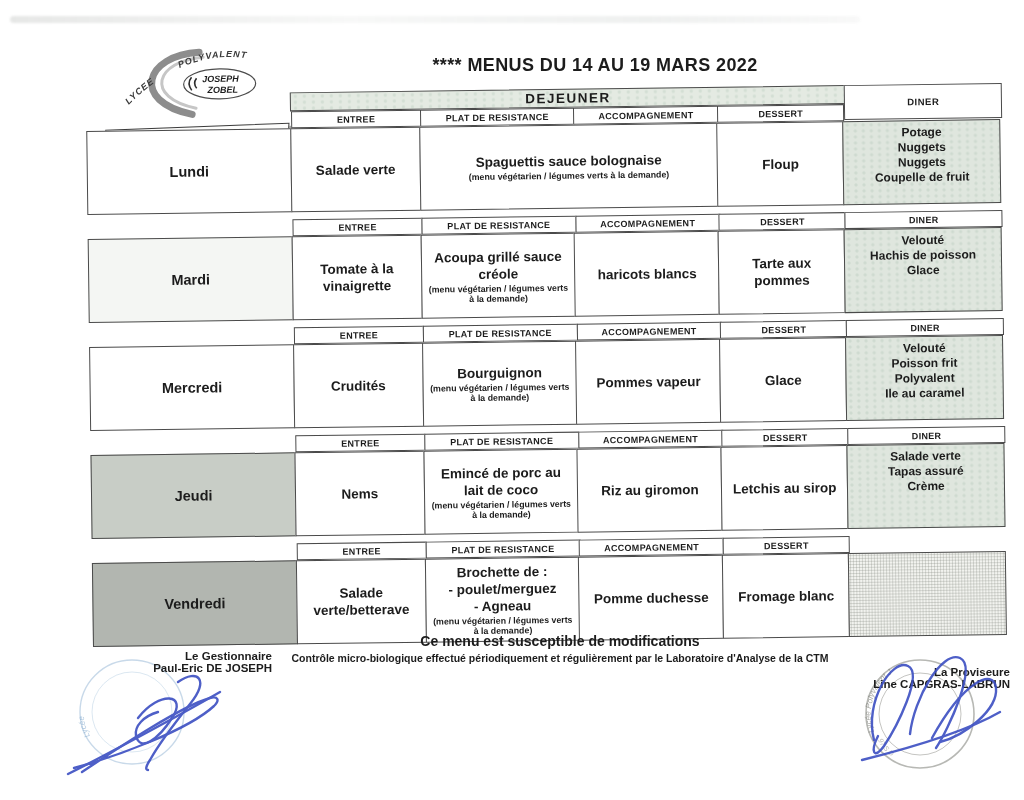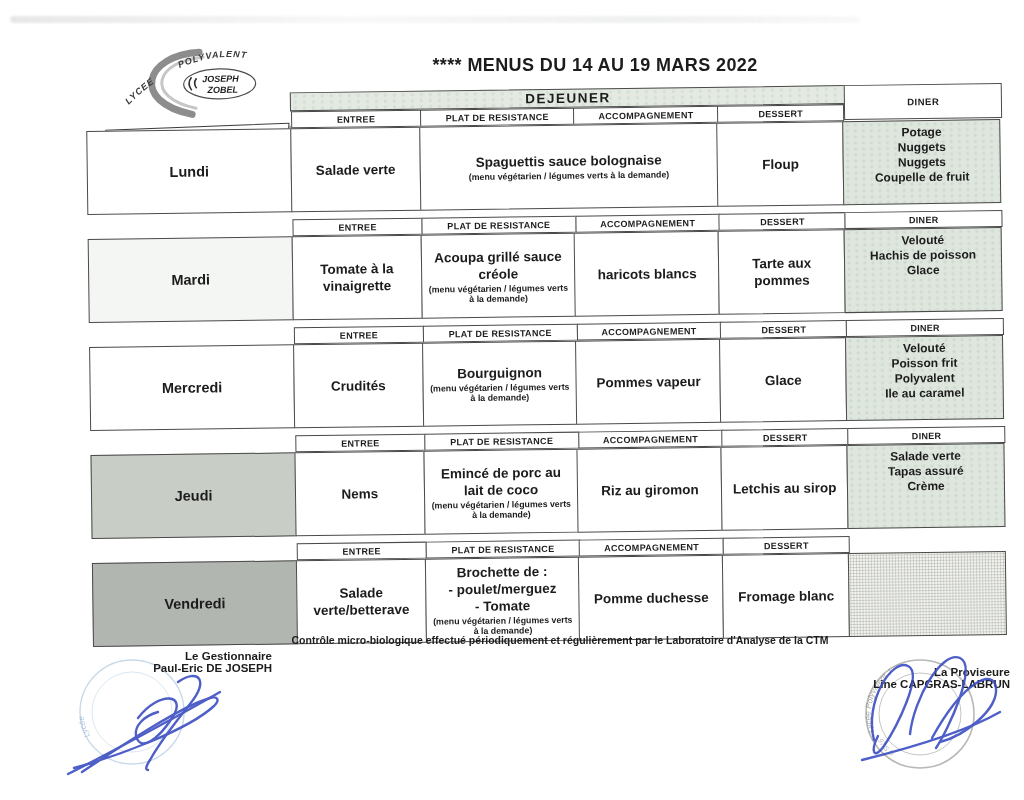--- a/index.html
+++ b/index.html
@@ -246,35 +246,36 @@
         <div class="spacer" style="width: 158px;"></div>
       </div>
       <div class="t-row content-row">
         <div class="cell day-cell" style="width: 205px; background: rgb(178, 182, 176);">Vendredi</div>
         <div class="cell " style="width: 130px;">
           <div class="main-txt">Salade verte/betterave</div>
         </div>
         <div class="cell " style="width: 155px;">
           <div class="main-txt">Brochette de :</div>
           <div class="main-txt">- poulet/merguez</div>
-          <div class="main-txt">- Tomate</div>
+          <div class="main-txt">- Agneau</div>
           <div class="veg-note">(menu végétarien / légumes verts à la demande)</div>
         </div>
         <div class="cell " style="width: 145px;">
           <div class="main-txt">Pomme duchesse</div>
         </div>
         <div class="cell " style="width: 127px;">
           <div class="main-txt">Fromage blanc</div>
         </div>
         <div class="cell diner-cell diner-empty" style="width: 158px;"></div>
       </div>
     </div>
   </div>
 
 <div class="footer-notes">
+  <div class="fn2">Ce menu est susceptible de modifications</div>
   <div class="fn3">Contrôle micro-biologique effectué périodiquement et régulièrement par le Laboratoire d'Analyse de la CTM</div>
 </div>
 
 <svg class="stamp" style="left:62px;top:640px;" width="150" height="140" viewBox="0 0 150 140">
   <circle cx="70" cy="72" r="52" fill="none" stroke="#6f9cc5" stroke-width="1.4" opacity="0.38"></circle>
   <circle cx="70" cy="72" r="40" fill="none" stroke="#6f9cc5" stroke-width="0.9" opacity="0.28"></circle>
   <defs>
       <path id="lring" d="M 28,96 A 48,48 0 0 1 36,38" fill="none"></path>
     </defs>
   <text font-size="8" fill="#6f9cc5" opacity="0.55" font-style="italic">

